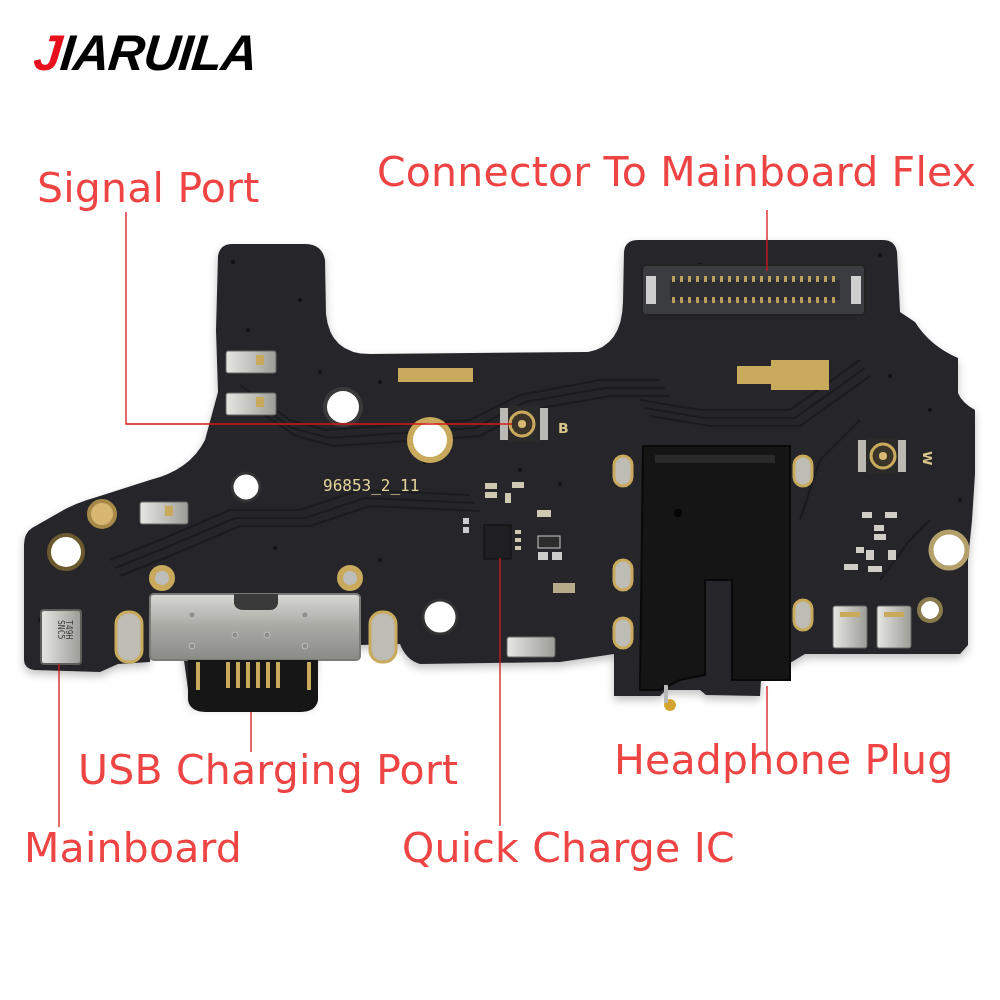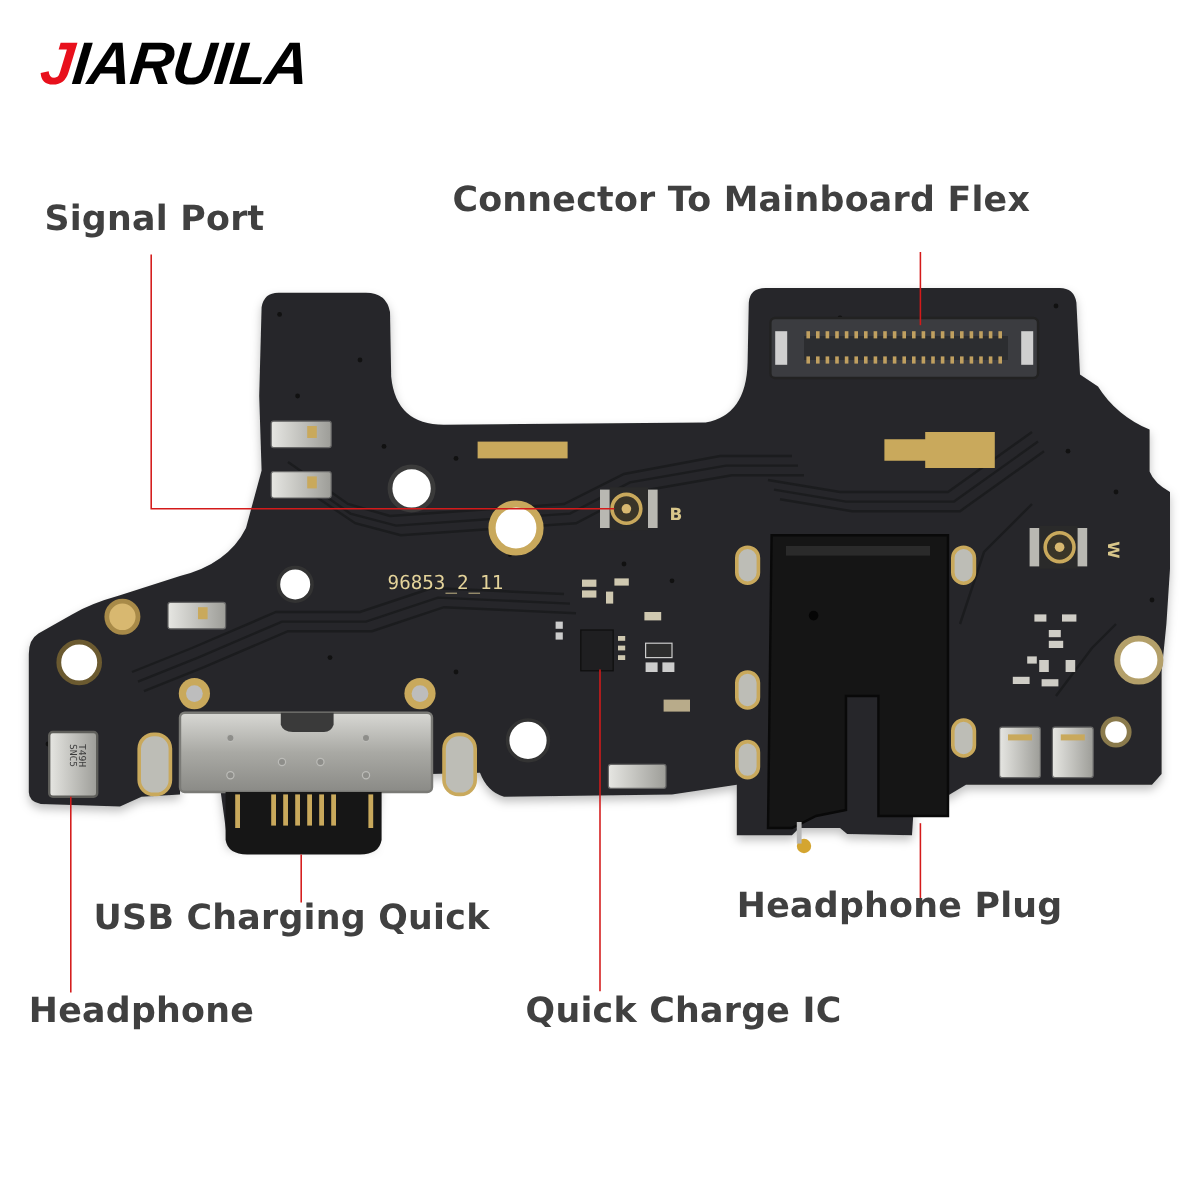--- a/index.html
+++ b/index.html
@@ -1,19 +1,19 @@
 <!DOCTYPE html>
 <html><head>
   <meta charset="utf-8">
   <style>
     html, body { margin: 0; padding: 0; background: #ffffff; }
     body { width: 1000px; height: 1000px; position: relative; overflow: hidden; font-family: "DejaVu Sans", "Liberation Sans", sans-serif; }
     .brand { position: absolute; left: 34px; top: 28px; font-family: "Liberation Sans", sans-serif; font-weight: 700; font-style: italic; font-size: 50px; letter-spacing: -1px; color: #000; transform: skewX(-6deg); line-height: 1; }
     .brand .first { color: #e8101c; }
-    .label { position: absolute; color: #404040; font-family: "DejaVu Sans", sans-serif; font-weight: 700; font-size: 29px; line-height: 1; white-space: nowrap; letter-spacing: 0.2px; }
+    .label { position: absolute; color: #ef4444; font-family: "DejaVu Sans", sans-serif; font-weight: 400; font-size: 41px; line-height: 1; white-space: nowrap; letter-spacing: 0.2px; }
     svg.board { position: absolute; left: 0; top: 0; }
   </style>
 </head>
 <body>
 
 <div class="brand"><span class="first">J</span><span>IARUILA</span></div>
 
 <svg class="board" width="1000" height="1000" viewBox="0 0 1000 1000">
   <defs>
     <linearGradient id="metal" x1="0" y1="0" x2="0" y2="1">
@@ -256,16 +256,16 @@
     <path d="M 767 210 L 767 271"></path>
     <path d="M 251 712 L 251 752"></path>
     <path d="M 767 686 L 767 757"></path>
     <path d="M 59 664 L 59 827"></path>
     <path d="M 500 558 L 500 826"></path>
   </g>
 </svg>
 
 <div class="label" style="left:37px; top:168px;">Signal Port</div>
 <div class="label" style="left:377px; top:152px;">Connector To Mainboard Flex</div>
-<div class="label" style="left:78px; top:750px;">USB Charging Quick</div>
+<div class="label" style="left:78px; top:750px;">USB Charging Port</div>
 <div class="label" style="left:614px; top:740px;">Headphone Plug</div>
-<div class="label" style="left:24px; top:828px;">Headphone</div>
-<div class="label" style="left:402px; top:828px;margin-left:36px;">Quick Charge IC</div>
+<div class="label" style="left:24px; top:828px;">Mainboard</div>
+<div class="label" style="left:402px; top:828px;">Quick Charge IC</div>
 
 </body></html>

